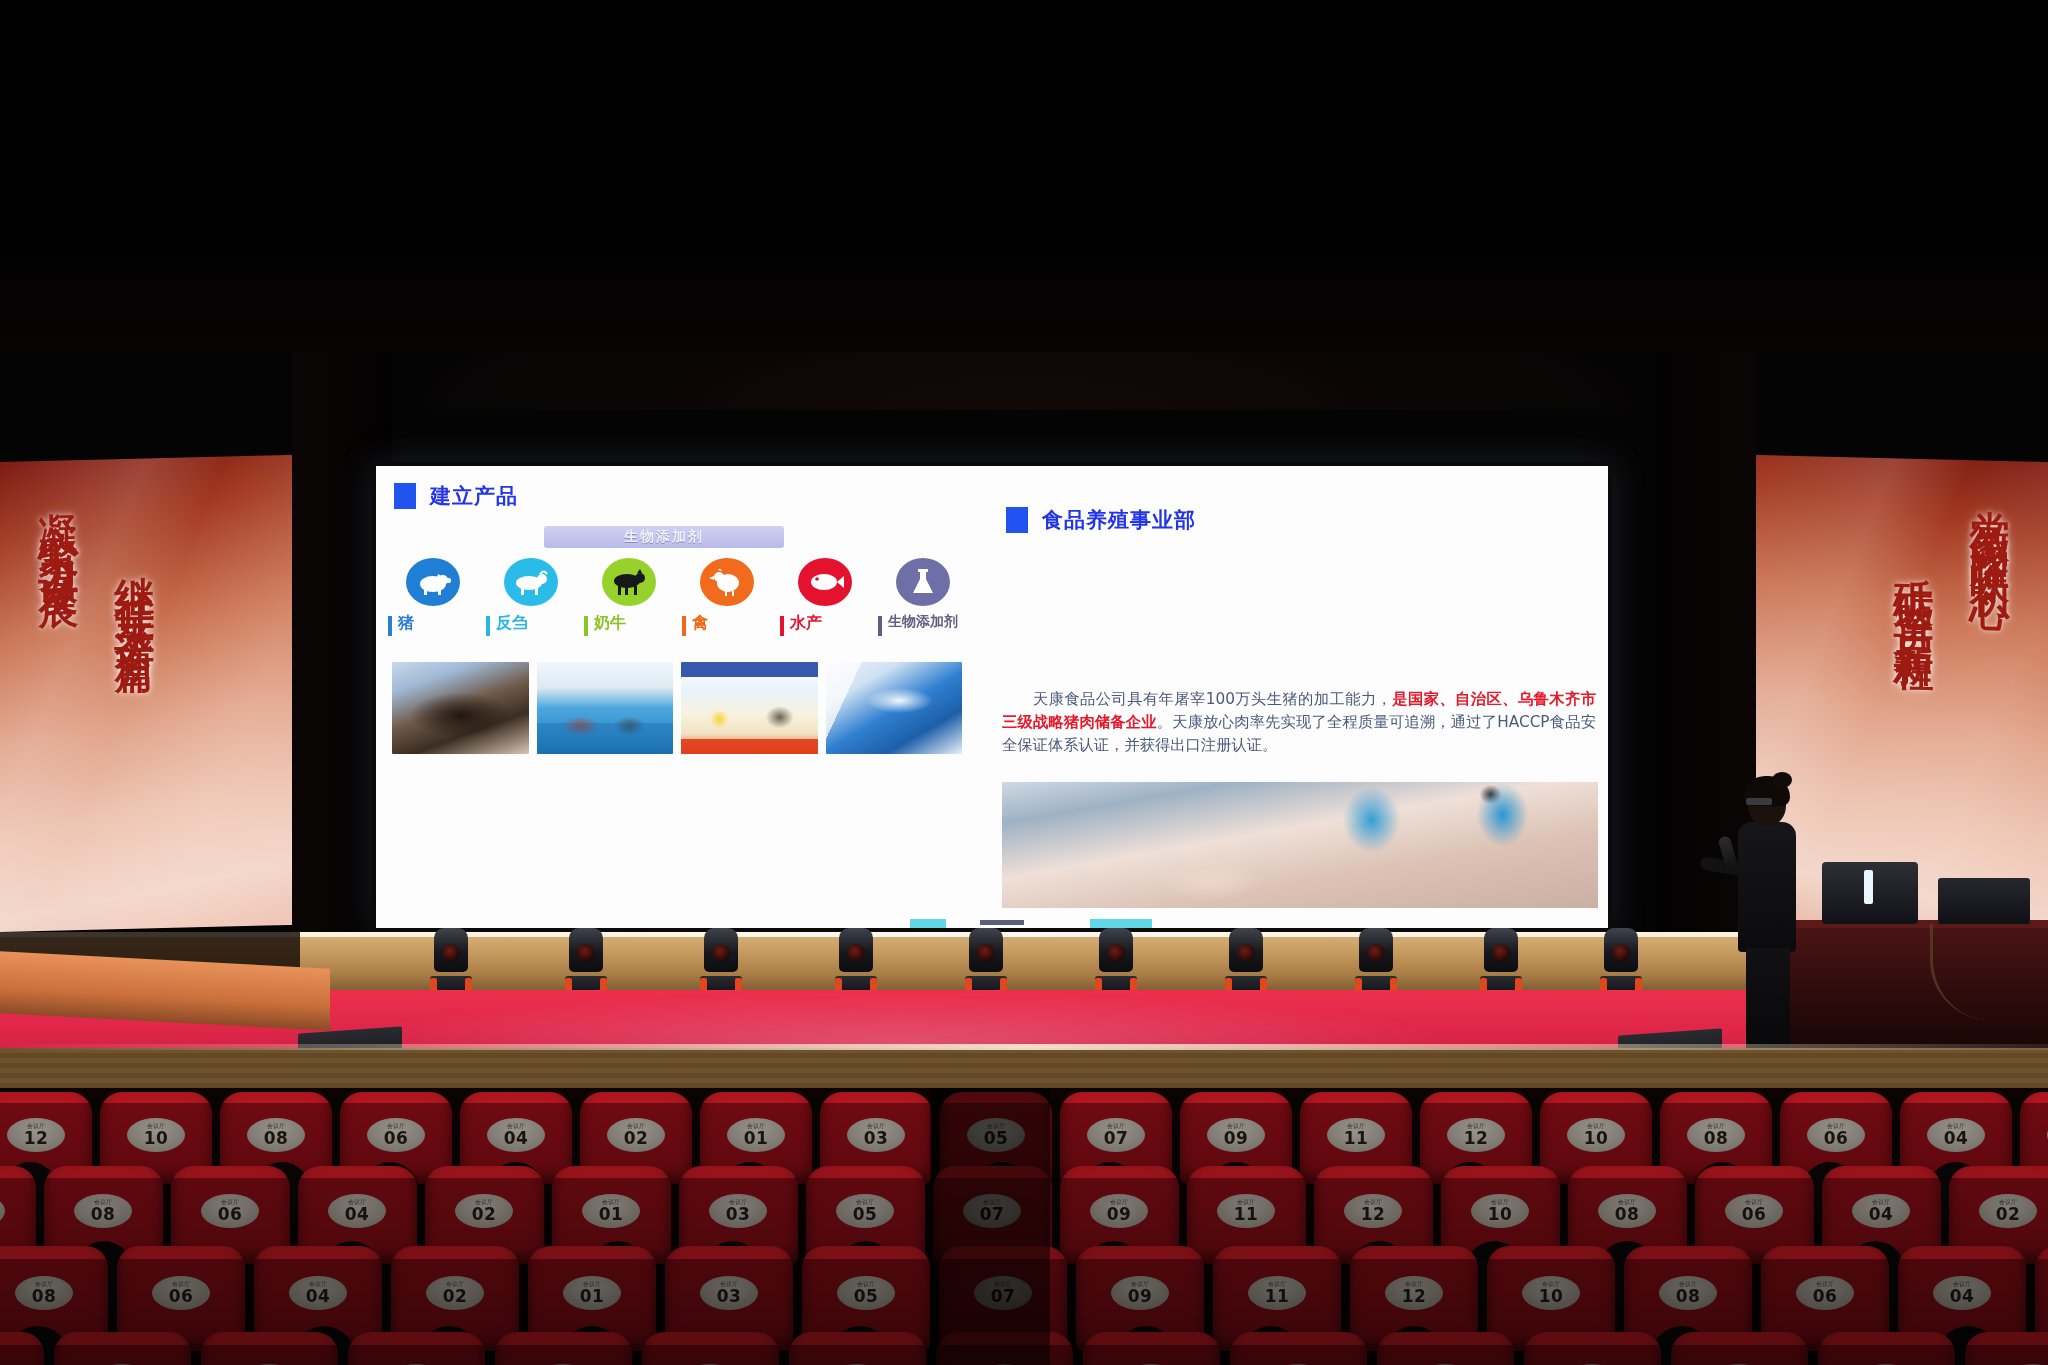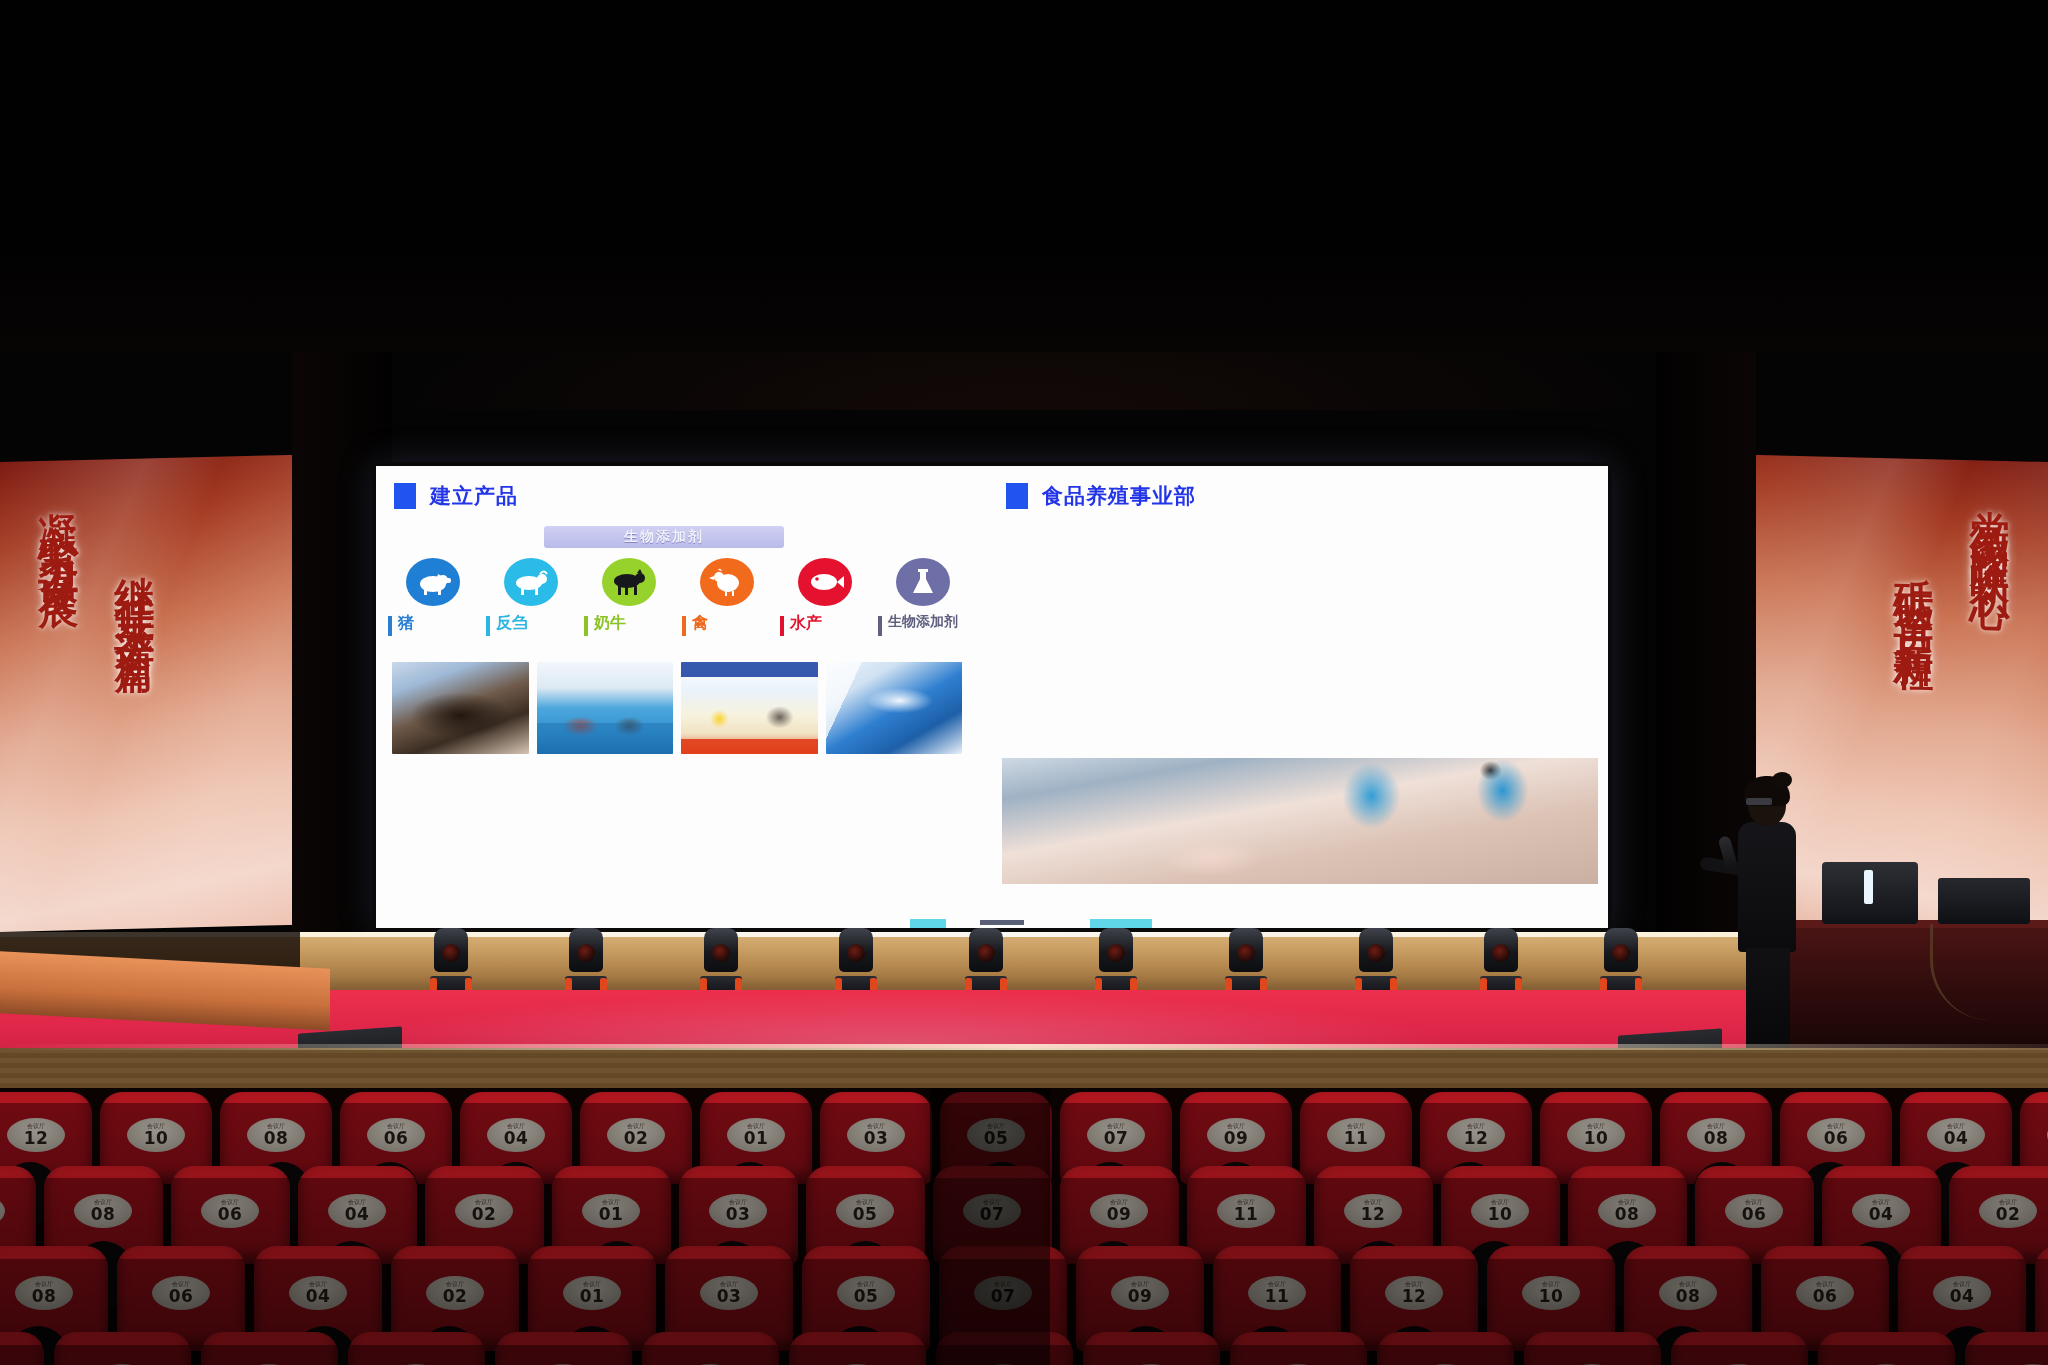--- a/index.html
+++ b/index.html
@@ -44,21 +44,21 @@
 
   
   .led-frame{position:absolute;left:372px;top:462px;width:1240px;height:470px;
     background:#0b0a0a;box-shadow:0 0 34px rgba(120,140,200,.20);}
   .slide{position:absolute;left:376px;top:466px;width:1232px;height:462px;
     background:#fdfdfd;overflow:hidden;}
   .slide-inner{position:relative;width:1232px;height:462px;}
 
   .col{position:absolute;top:0;height:462px;}
   .col.lt{left:0;width:600px;}
-  .col.rt{left:612px;width:620px;}
+  .col.rt{left:612px;width:620px;margin-top:24px;}
 
   .sec-head{position:absolute;top:16px;left:18px;display:flex;align-items:center;gap:14px;}
   .sec-sq{width:22px;height:26px;background:#2053f0;}
   .sec-title{color:#2335e8;font-weight:700;font-size:21px;letter-spacing:1px;
     font-family:"DejaVu Sans","Liberation Sans",sans-serif;}
 
   
   .ribbon{position:absolute;left:168px;top:60px;width:240px;height:22px;border-radius:3px;
     background:linear-gradient(180deg,#cfd0f2,#b9bbea);
     display:flex;align-items:center;justify-content:center;}
@@ -363,20 +363,21 @@
 
       </div>
 
       <div class="col rt">
         <div class="sec-head">
           <div class="sec-sq"></div>
           <div class="sec-title">食品养殖事业部</div>
         </div>
 
 
+        <div class="body-tx p2"><span class="ind"></span><span>天康食品公司具有年屠宰100万头生猪的加工能力，</span><span class="r">是国家、自治区、乌鲁木齐市三级战略猪肉储备企业</span><span>。天康放心肉率先实现了全程质量可追溯，通过了HACCP食品安全保证体系认证，并获得出口注册认证。</span></div>
 
         <div class="rt-photos">
           <div class="rp rp1">
               <div class="ov"></div>
             </div>
         </div>
       </div>
 
       <div class="slide-marks">
         <div class="mk a"></div>

